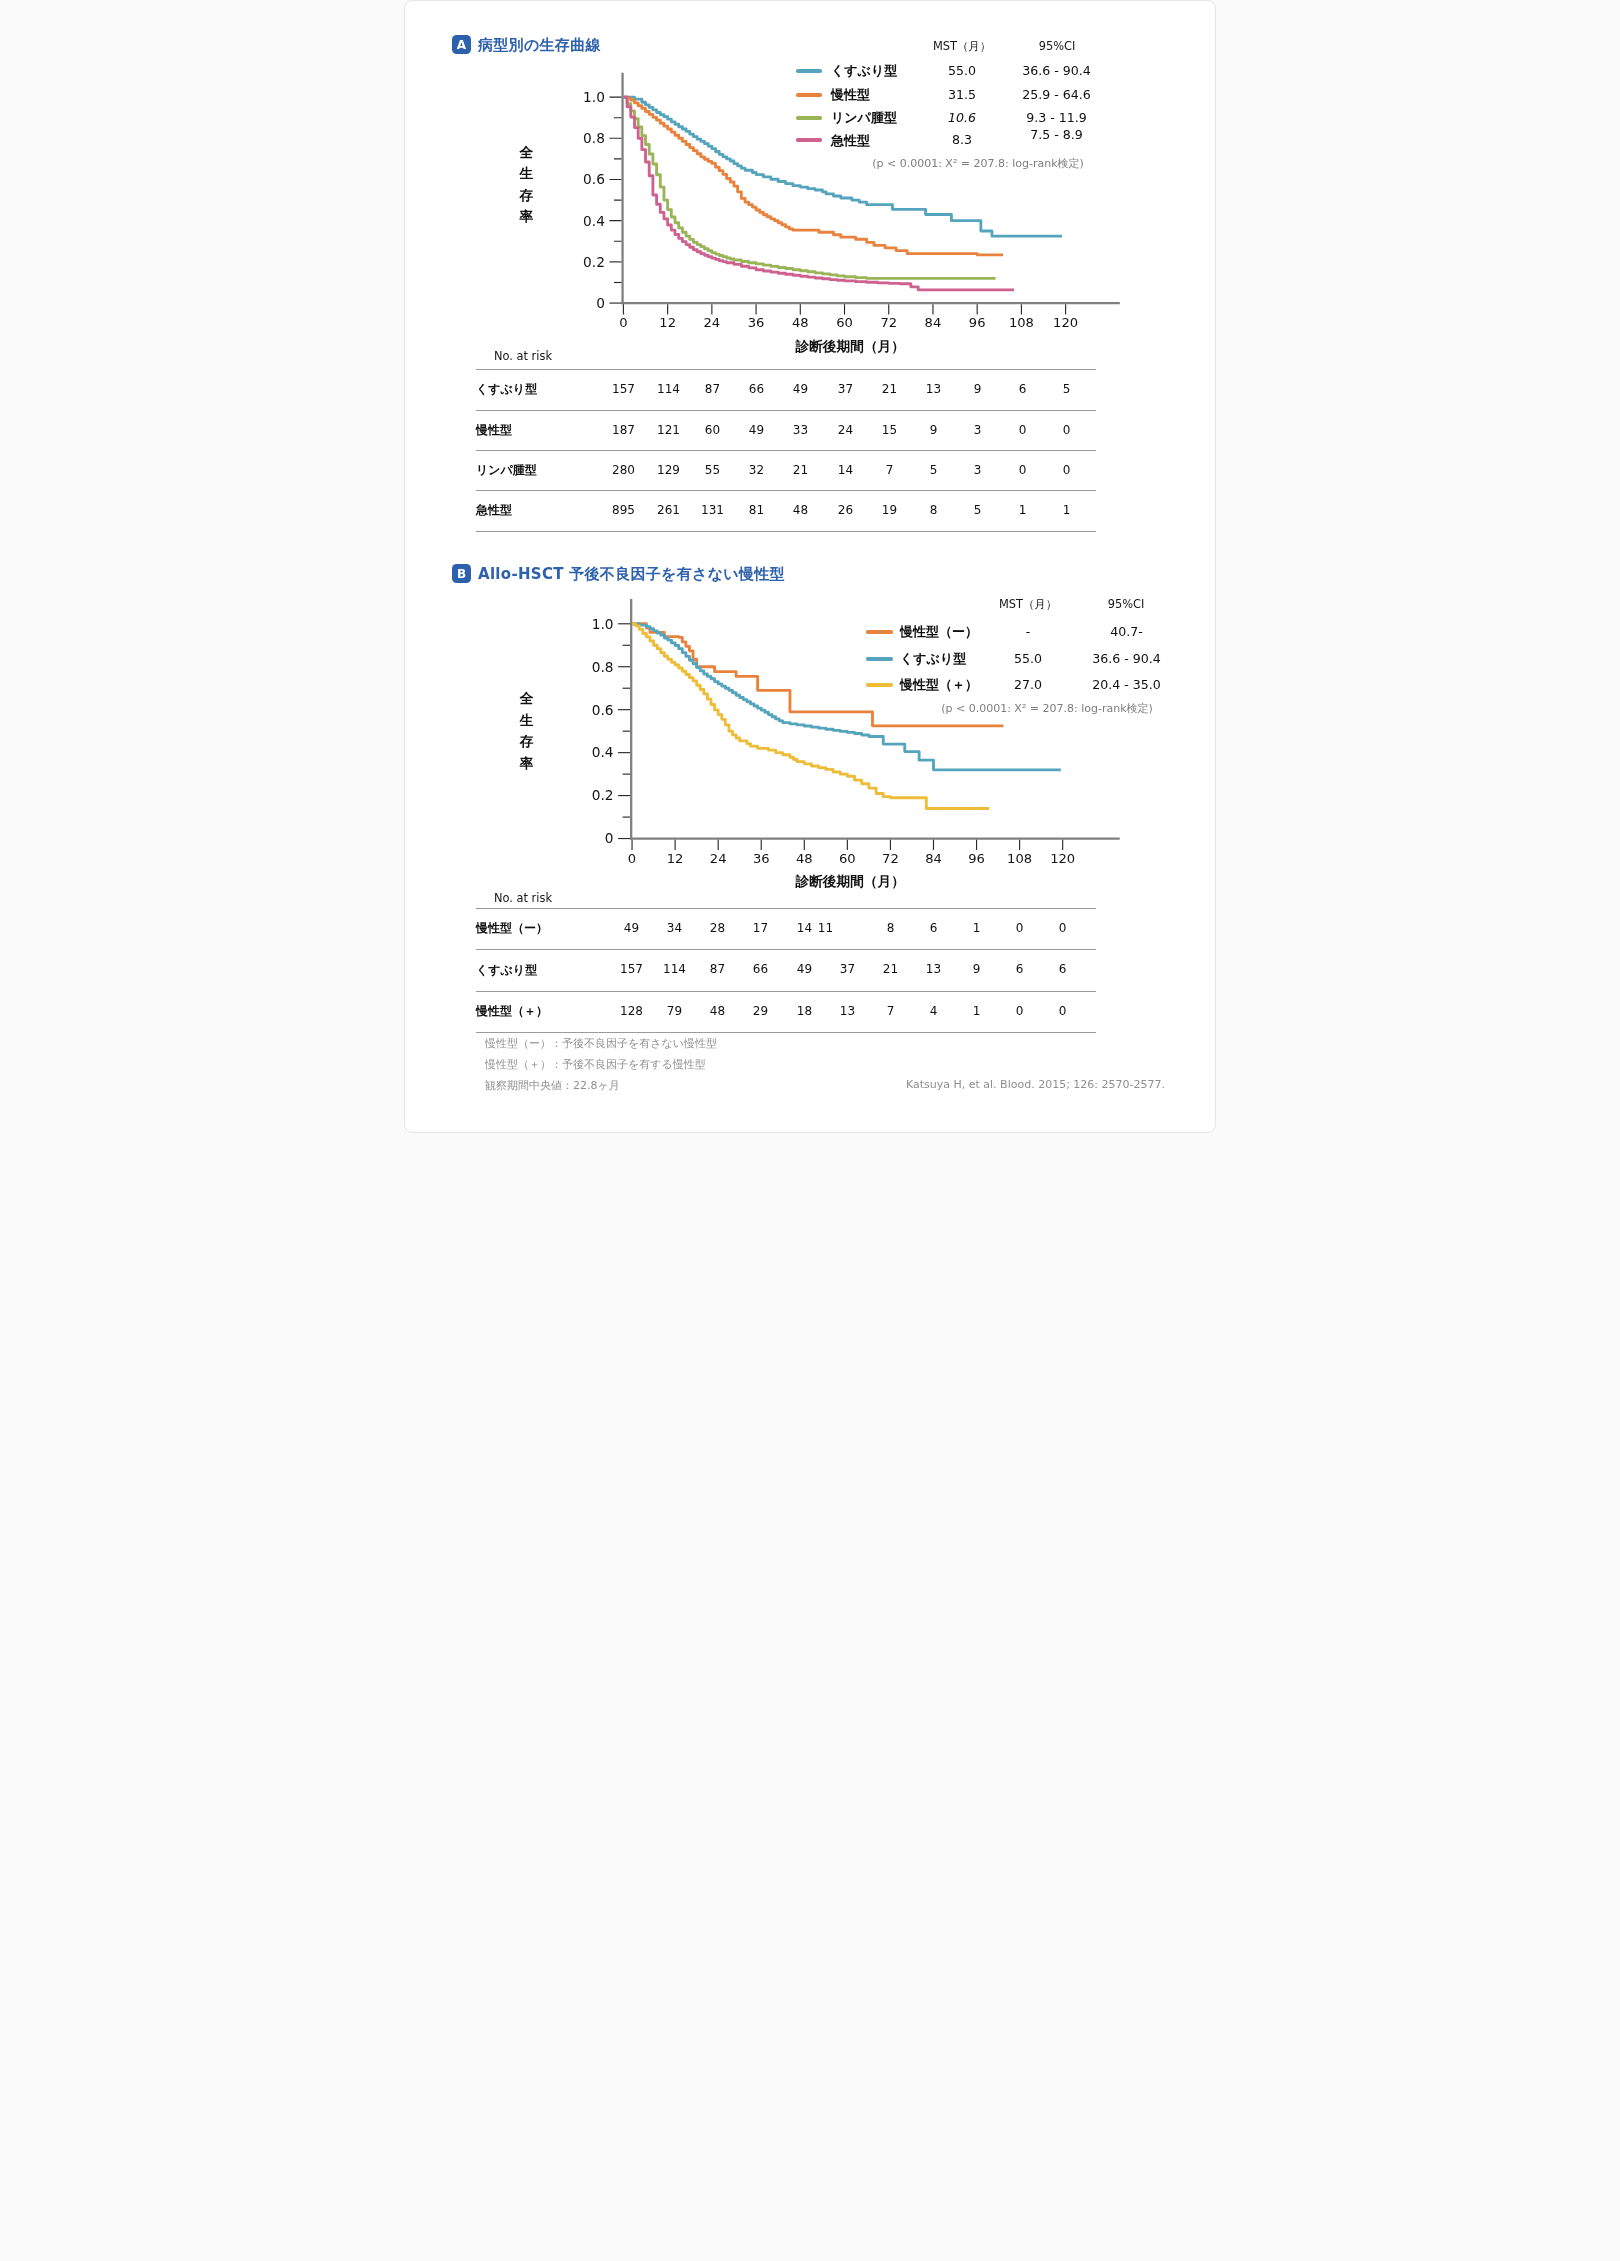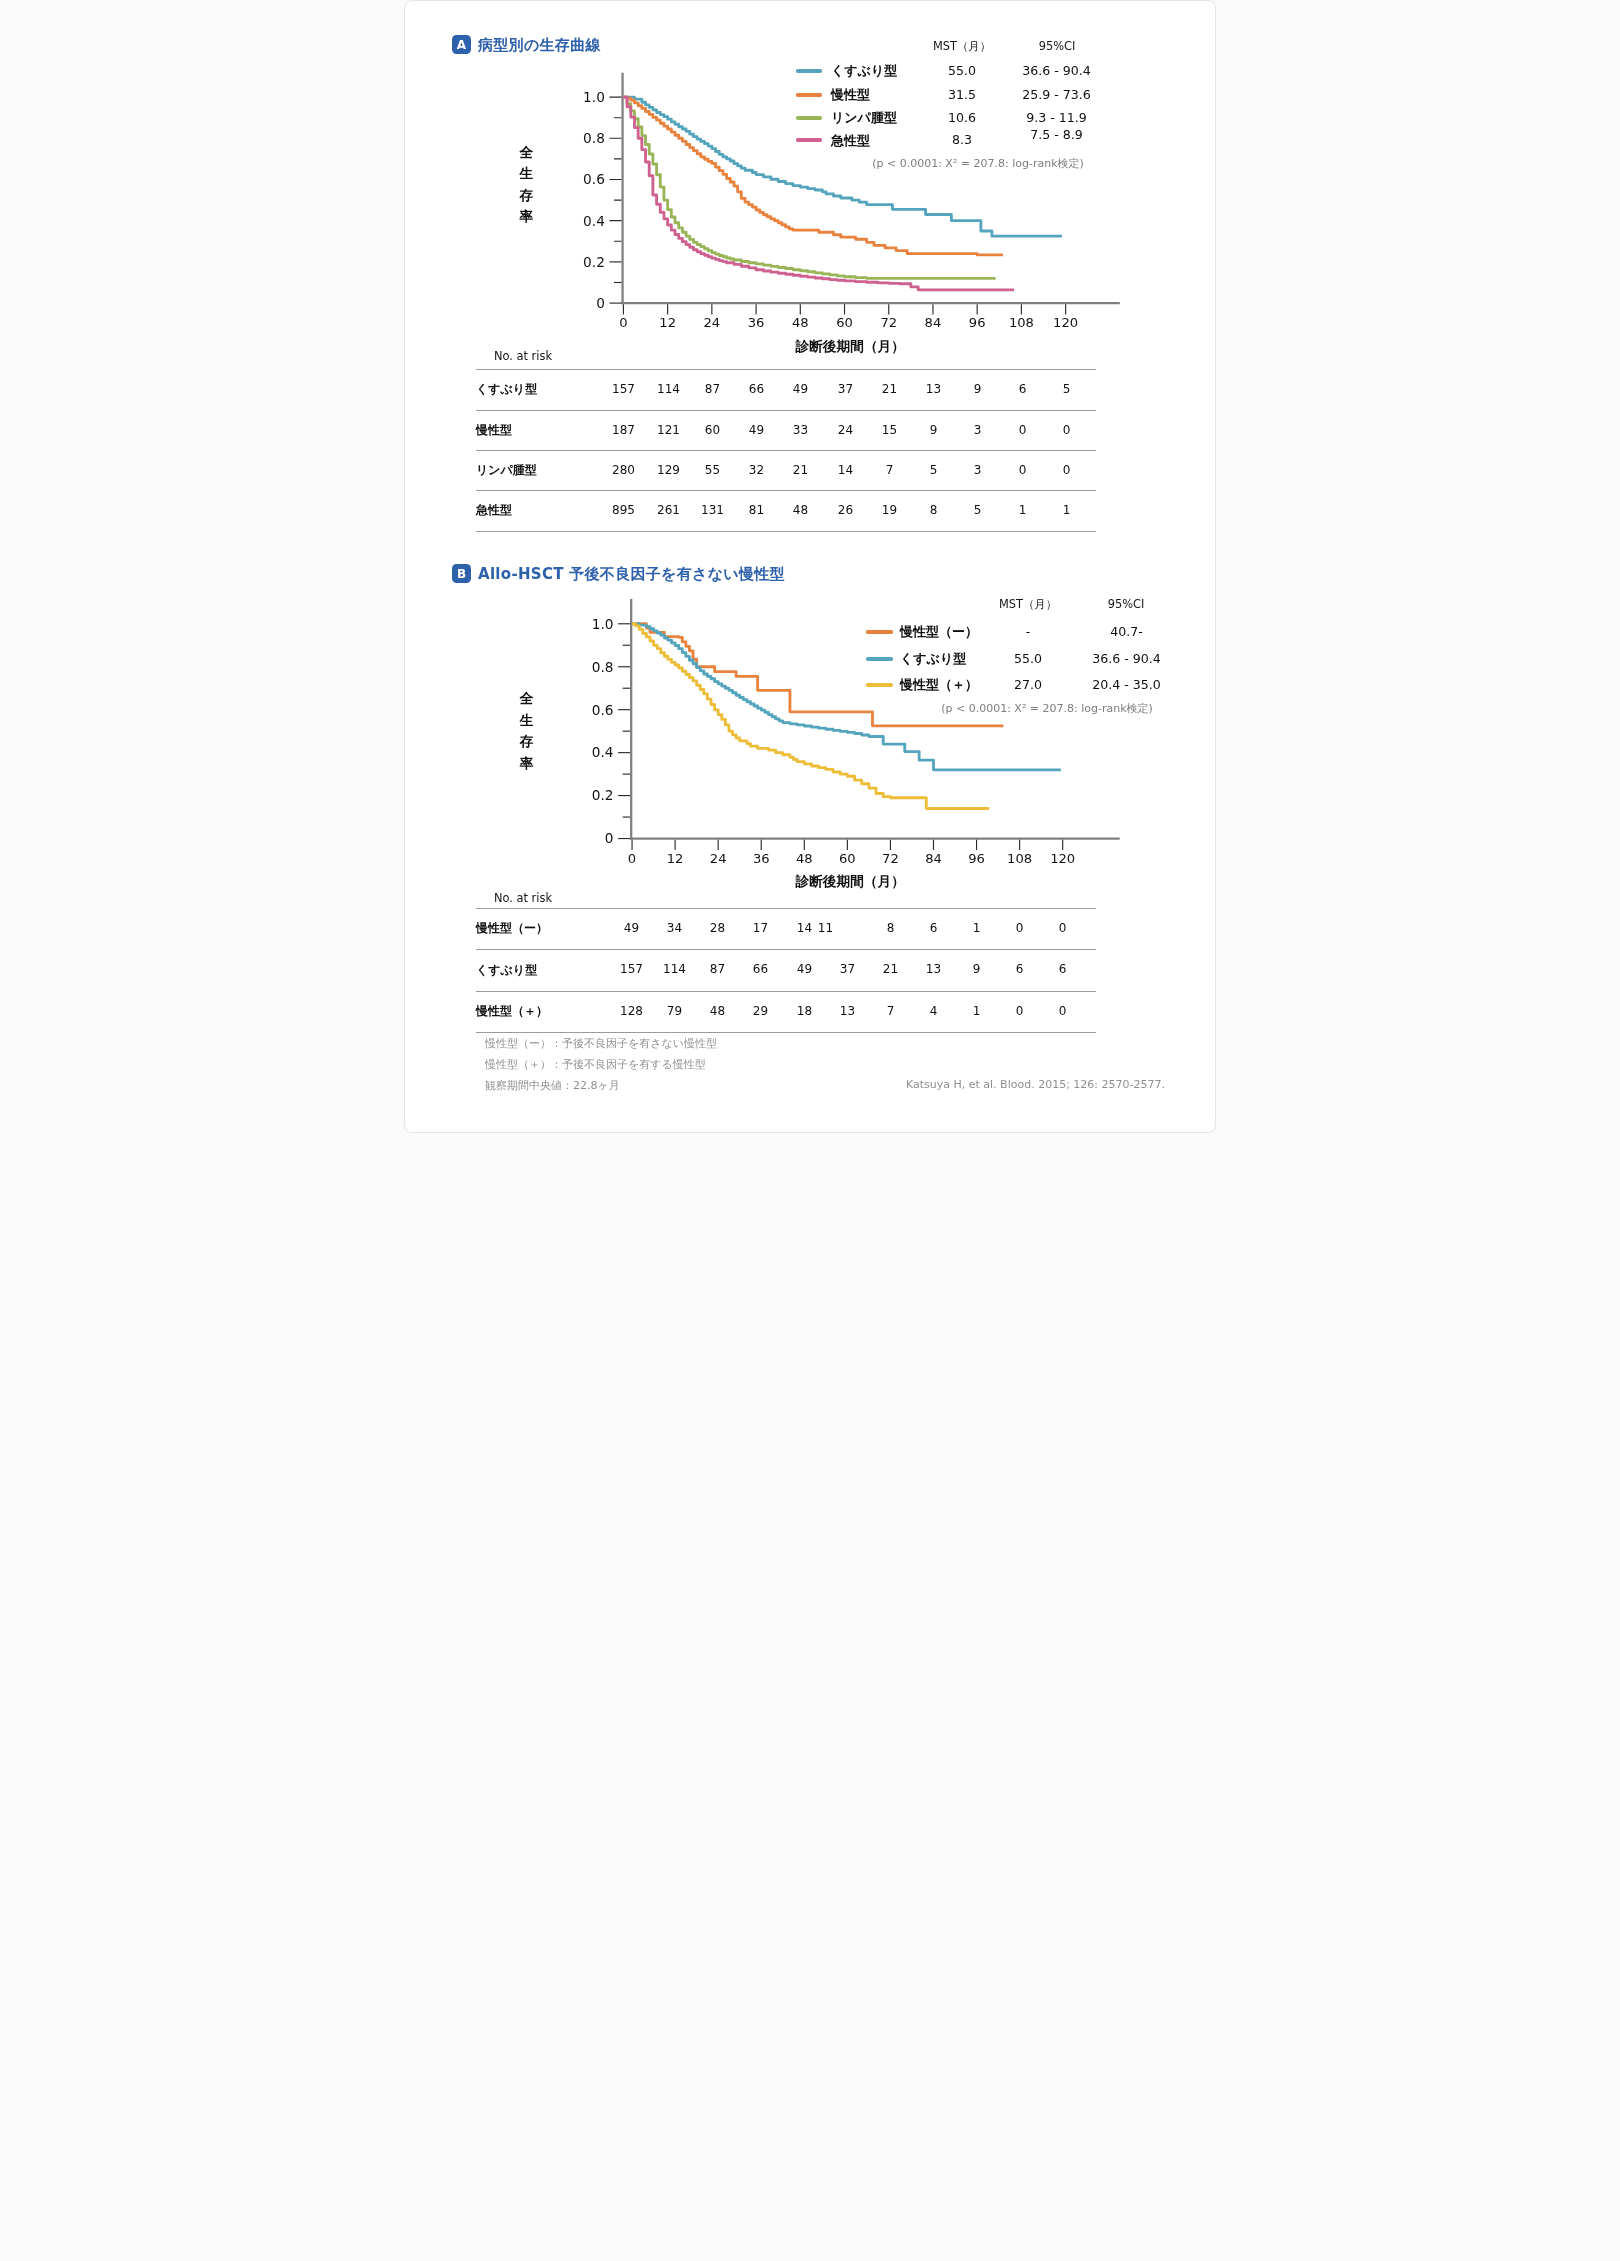--- a/index.html
+++ b/index.html
@@ -85,24 +85,24 @@
   <div class="legend-head" style="left:557px;top:38px;">MST（月）</div>
   <div class="legend-head" style="left:652px;top:38px;">95%CI</div>
   <div class="layer" id="legendA">
       <div class="lg-swatch" style="left: 391px; top: 68px; width: 26px; background: rgb(85, 164, 189);"></div>
       <div class="lg-label" style="left: 426px; top: 61px;">くすぶり型</div>
       <div class="lg-val" style="left: 517px; top: 62px; width: 80px;">55.0</div>
       <div class="lg-val" style="left: 597px; top: 62px; width: 109px;">36.6 - 90.4</div>
       <div class="lg-swatch" style="left: 391px; top: 92px; width: 26px; background: rgb(232, 130, 60);"></div>
       <div class="lg-label" style="left: 426px; top: 85px;">慢性型</div>
       <div class="lg-val" style="left: 517px; top: 86px; width: 80px;">31.5</div>
-      <div class="lg-val" style="left: 597px; top: 86px; width: 109px;">25.9 - 73.6</div>
+      <div class="lg-val" style="left: 597px; top: 86px; width: 109px;">25.9 - 64.6</div>
       <div class="lg-swatch" style="left: 391px; top: 115px; width: 26px; background: rgb(153, 181, 87);"></div>
       <div class="lg-label" style="left: 426px; top: 108px;">リンパ腫型</div>
-      <div class="lg-val" style="left: 517px; top: 109px; width: 80px;">10.6</div>
+      <div class="lg-val" style="left: 517px; top: 109px; width: 80px; font-style: italic;">10.6</div>
       <div class="lg-val" style="left: 597px; top: 109px; width: 109px;">9.3 - 11.9</div>
       <div class="lg-swatch" style="left: 391px; top: 137px; width: 26px; background: rgb(206, 97, 144);"></div>
       <div class="lg-label" style="left: 426px; top: 131px;">急性型</div>
       <div class="lg-val" style="left: 517px; top: 131px; width: 80px;">8.3</div>
       <div class="lg-val" style="left: 597px; top: 126px; width: 109px;">7.5 - 8.9</div>
     </div>
   <div class="pnote" style="left:573px;top:155px;">(p &lt; 0.0001: X² = 207.8: log-rank検定)</div>
 
   <div class="risk-title" style="left:89px;top:348px;">No. at risk</div>
   <div class="layer" id="riskA">

